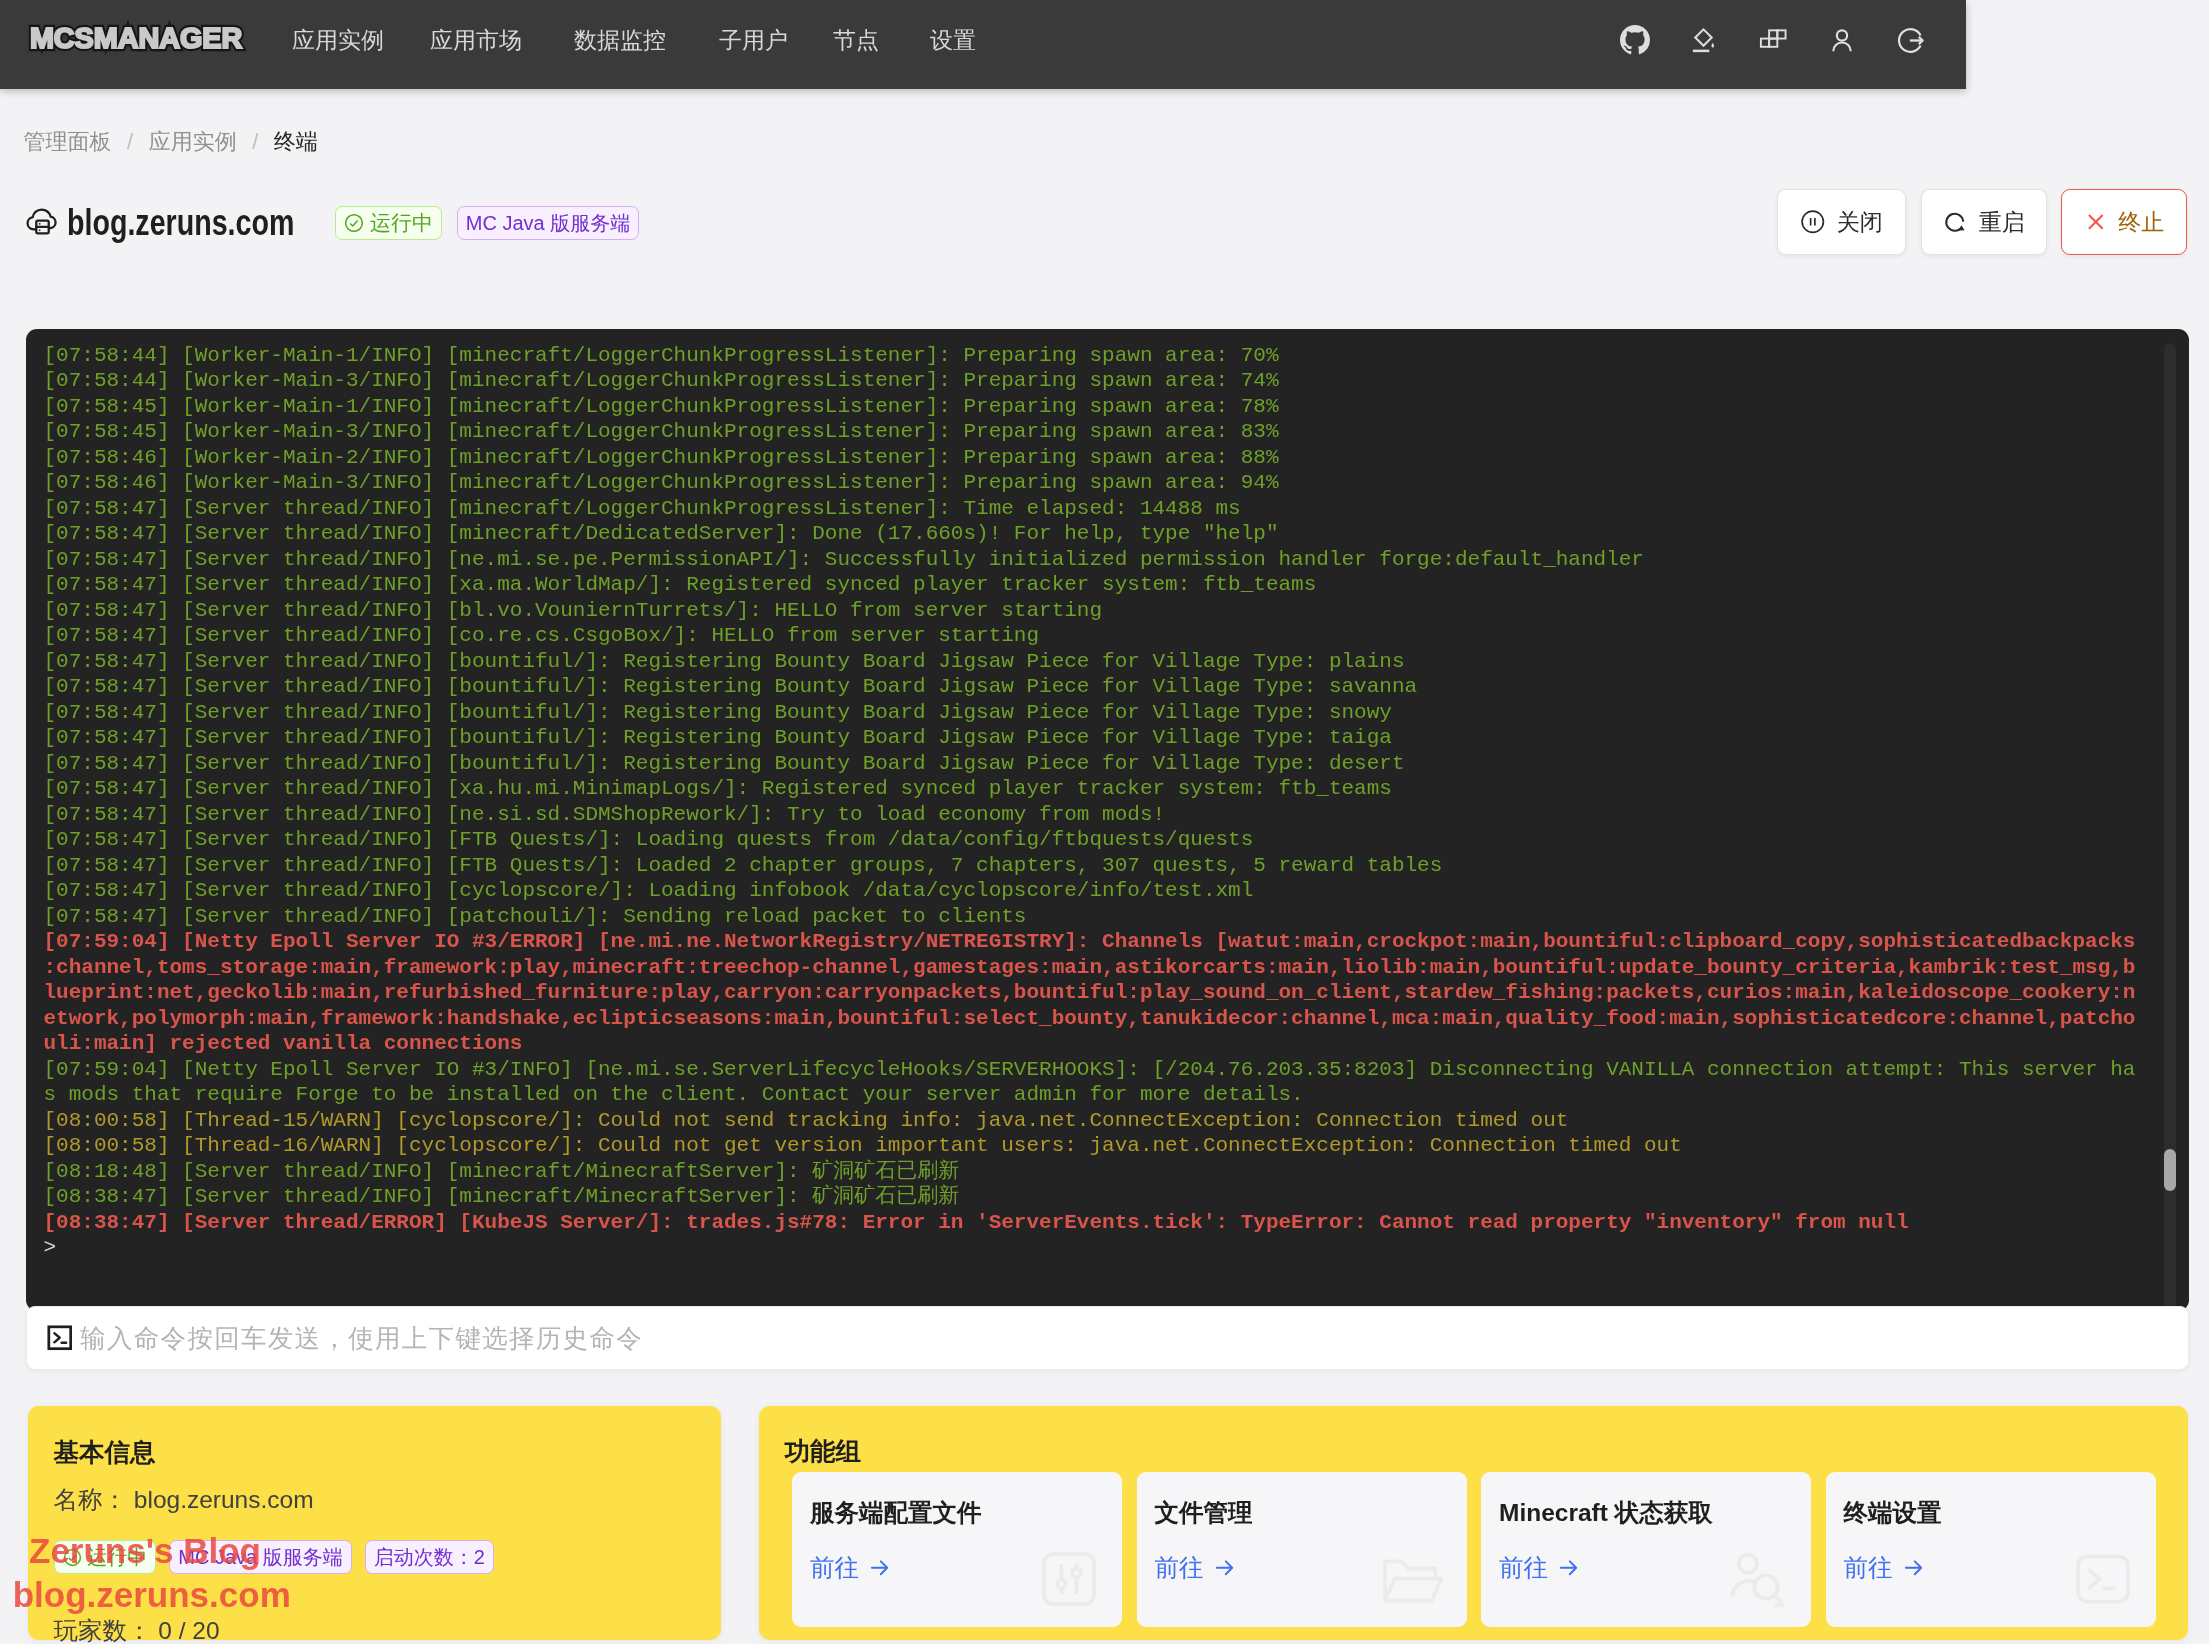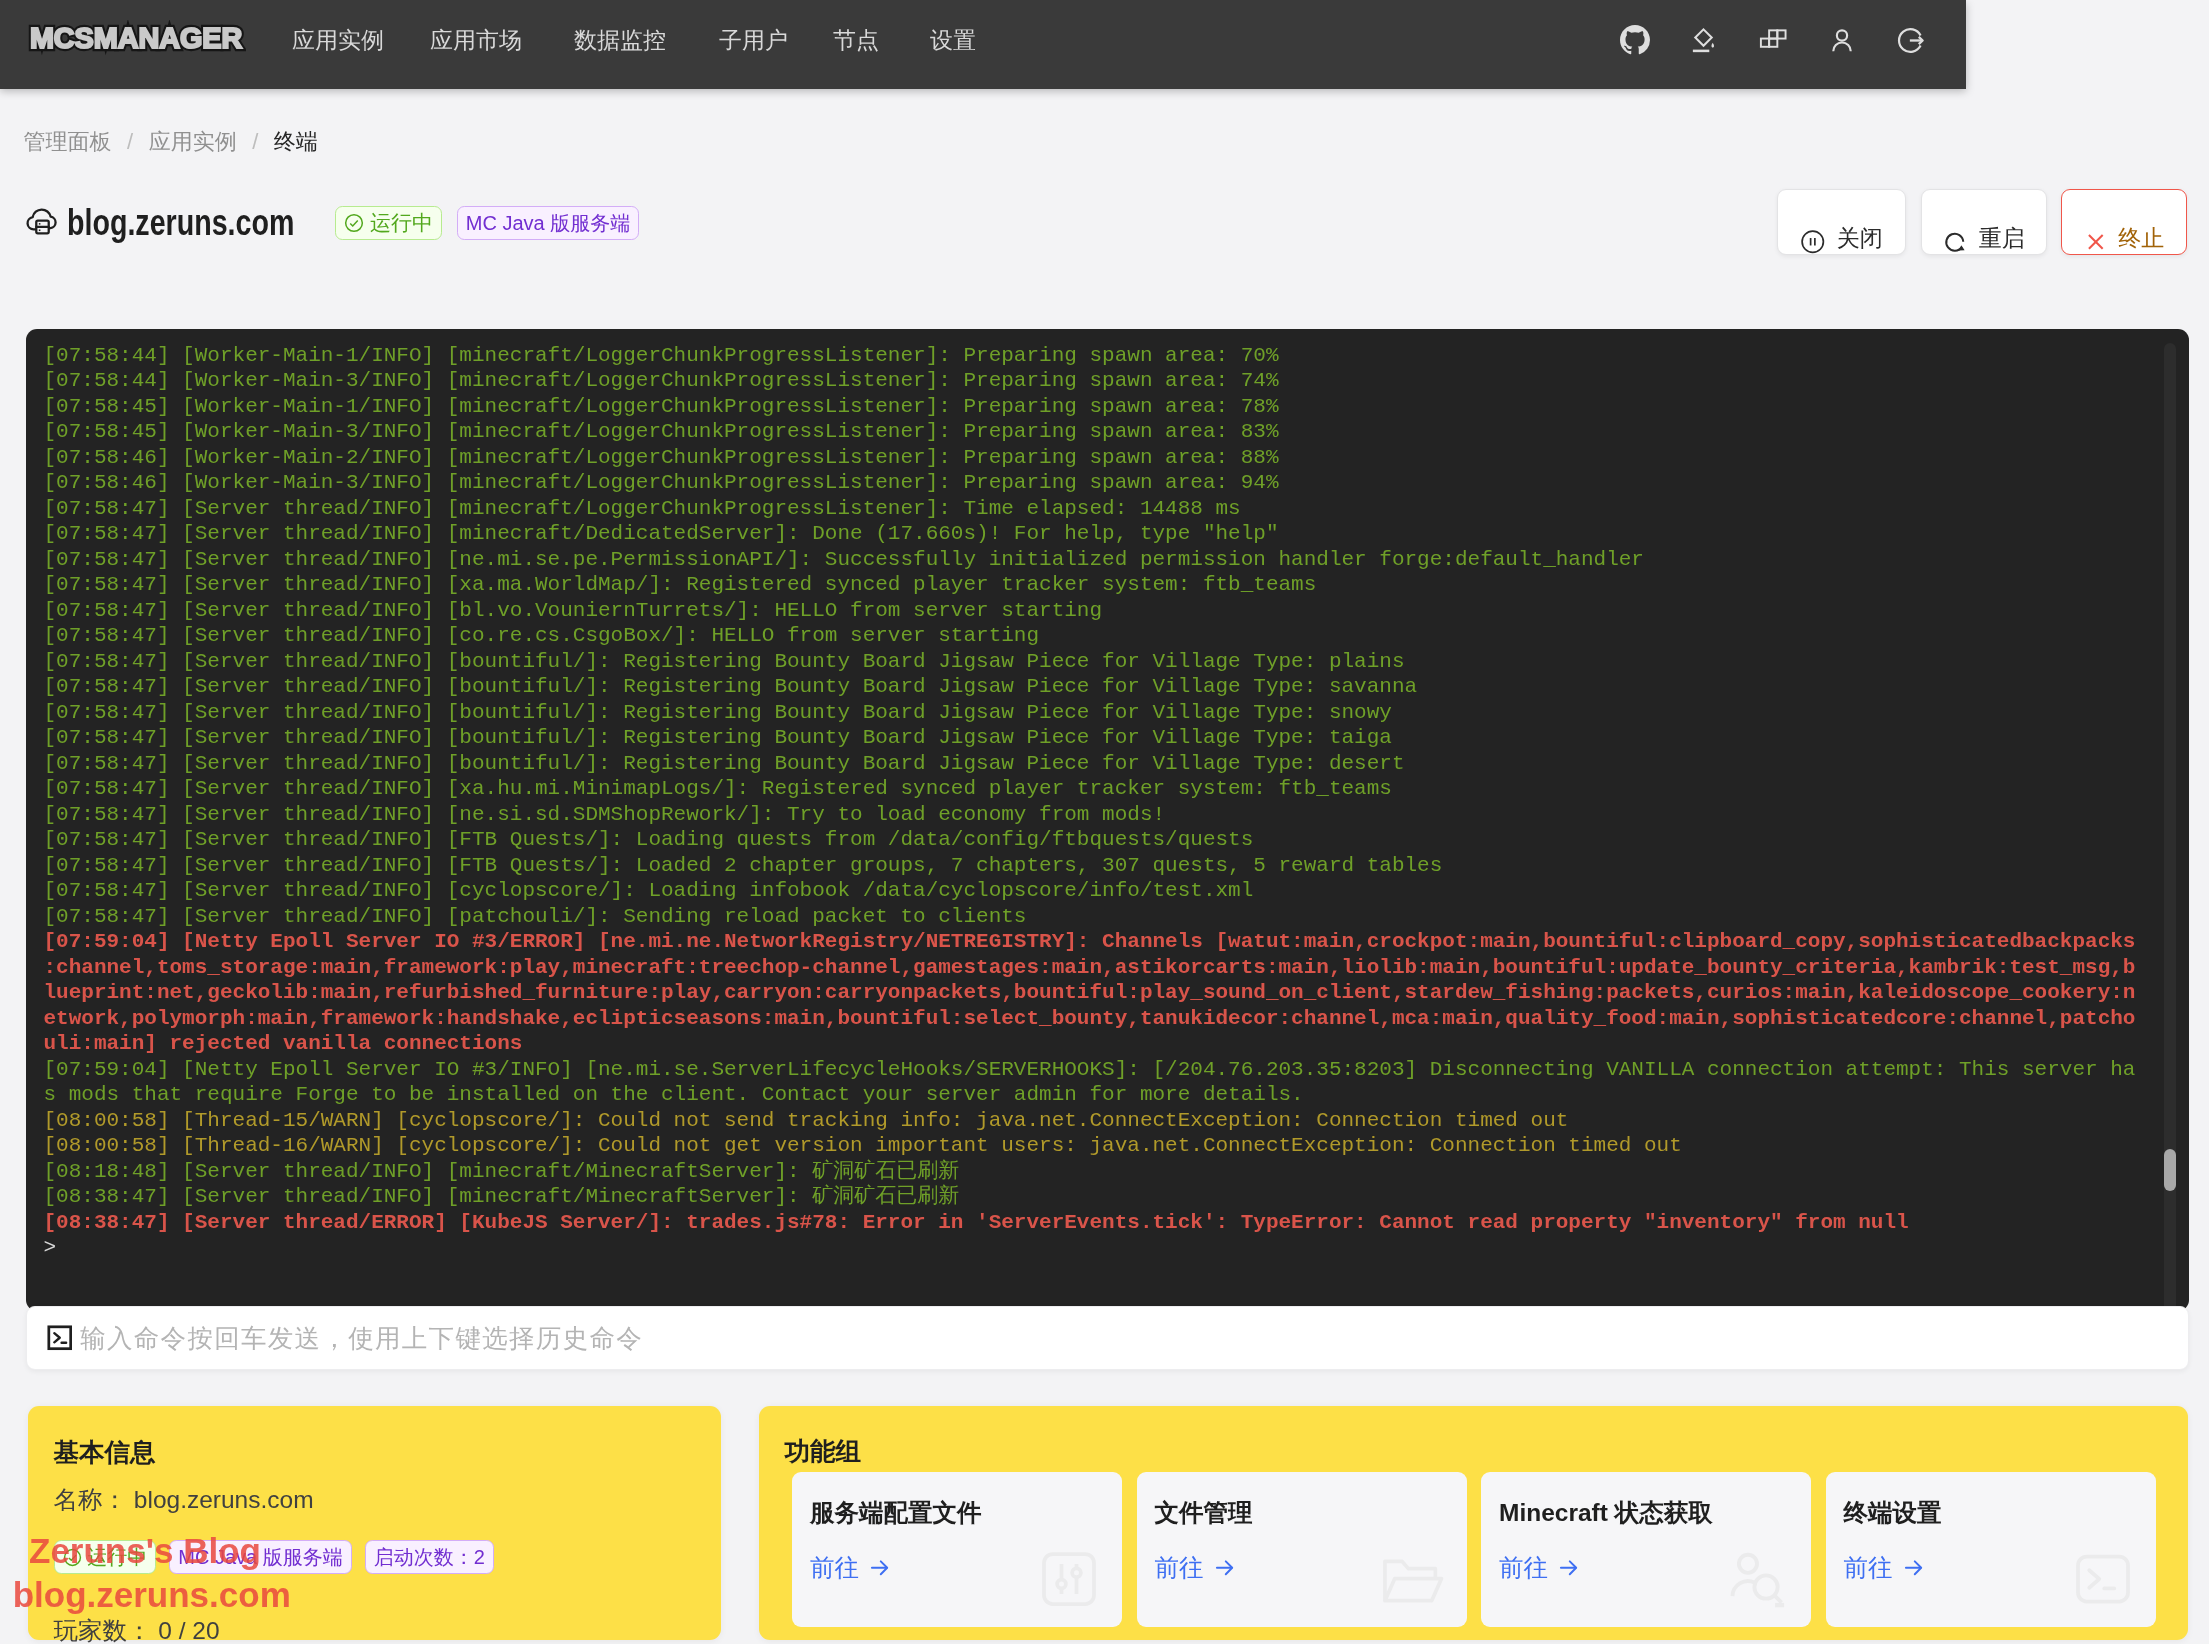--- a/index.html
+++ b/index.html
@@ -14,21 +14,21 @@
 
 .crumb { position:absolute; left:23.6px; top:127px; font-size:22px; color:#909090; }
 .crumb .sep { margin:0 15.5px; color:#bdbdbd; }
 .crumb .cur { color:#262626; }
 .titlerow { position:absolute; left:26px; top:202px; display:flex; align-items:center; }
 .apptitle { font-size:36px; font-weight:bold; color:#1f1f1f; margin-left:8.2px; transform:scaleX(0.795); transform-origin:0 50%; white-space:nowrap; }
 .badge { display:inline-flex; align-items:center; height:34px; border-radius:7.3px; font-size:21px; padding:0 8.2px; margin-left:0; white-space:nowrap; }
 .badge.green { background:#f6ffed; border:1.4px solid #b7eb8f; color:#52a81d; }
 .badge.purple { background:#f9f0ff; border:1.4px solid #d3adf7; color:#722ed1; font-size:20px; }
 .hbtns { position:absolute; right:22px; top:189px; display:flex; }
-.hbtn { height:66px; border-radius:9px; background:#fff; border:0.9px solid #e3e3e5; box-shadow:0 1.8px 4.5px rgba(0,0,0,.06); display:flex; align-items:flex-end; justify-content:center; font-size:23px; color:#2b2b2b; margin-left:14.5px; }
+.hbtn { height:66px; border-radius:9px; background:#fff; border:0.9px solid #e3e3e5; box-shadow:0 1.8px 4.5px rgba(0,0,0,.06); display:flex; align-items:center; justify-content:center; font-size:23px; color:#2b2b2b; margin-left:14.5px; }
 .hbtn .bi { margin-right:11px; display:flex; }
 .hbtn.danger { border:1.8px solid #f0564a; color:#a16207; }
 
 .term { position:absolute; left:25.5px; top:305px; width:2163px; height:982px; background:#232323; border-radius:11px; overflow:hidden;margin-top:24px; }
 .term pre { position:absolute; left:18px; top:13.6px; font-family:"Liberation Mono",monospace; font-size:21px; line-height:25.5px; color:#6fa028; white-space:pre; }
 .term .r { color:#d9544a; font-weight:bold; }
 .term .y { color:#b19a2a; }
 .term .w { color:#d8d8d8; }
 .sbtrack { position:absolute; right:12.7px; top:13.6px; width:11.8px; height:1264px; background:#2d2d2d; border-radius:6.4px; }
 .sbthumb { position:absolute; right:12.7px; top:820px; width:11.8px; height:42px; background:#a8a8a8; border-radius:6.4px; }

